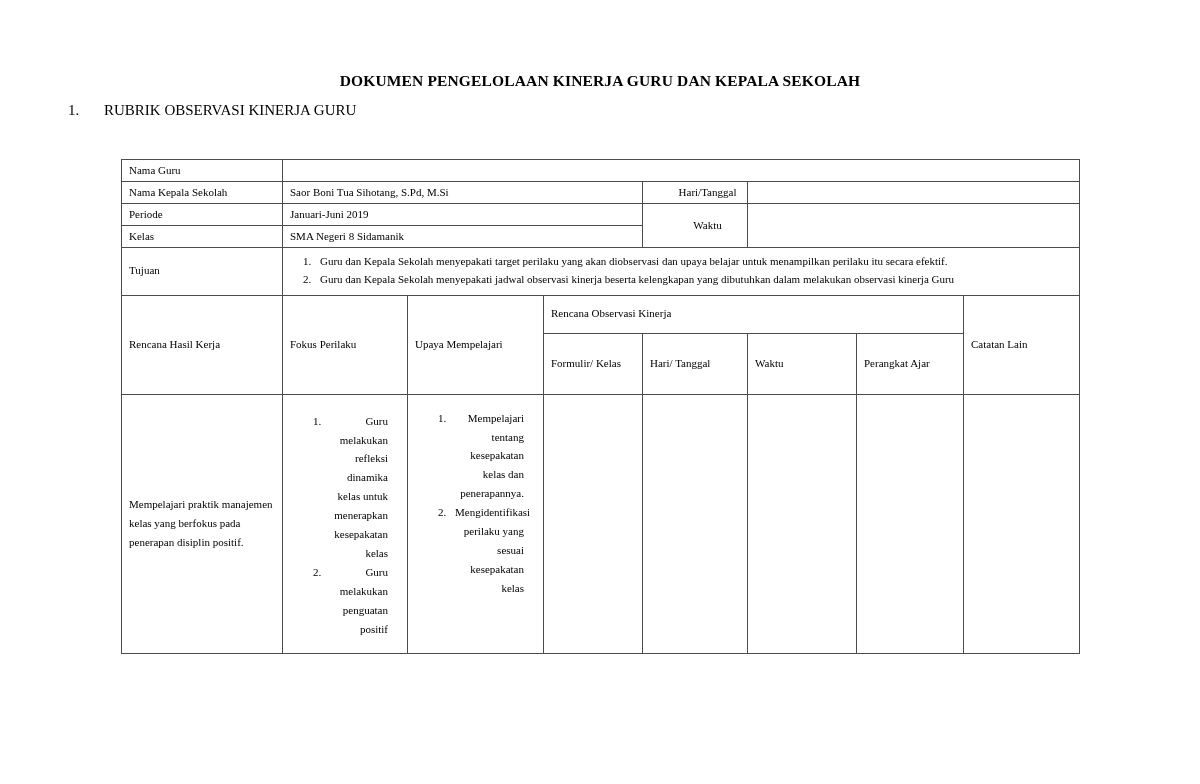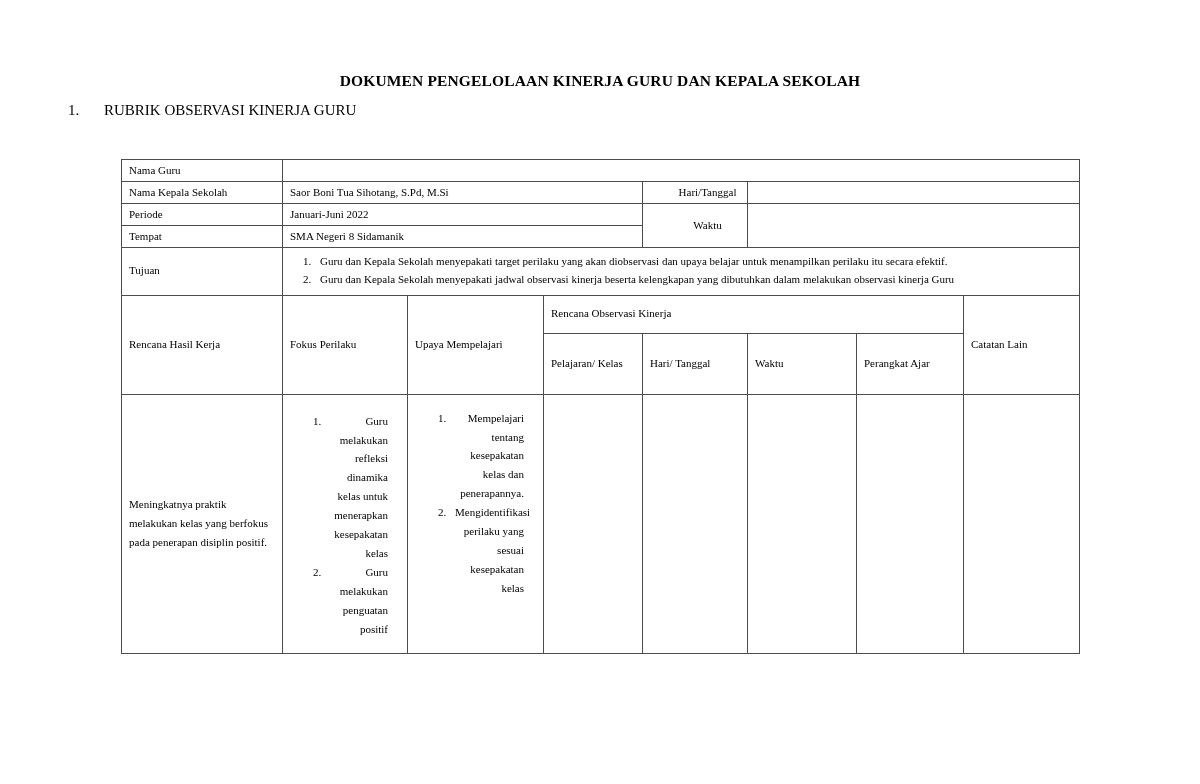--- a/index.html
+++ b/index.html
@@ -145,27 +145,27 @@
 
       <tr>
         <td class="r-label">Nama Kepala Sekolah</td>
         <td colspan="3">Saor Boni Tua Sihotang, S.Pd, M.Si</td>
         <td class="ctr">Hari/Tanggal</td>
         <td colspan="3"></td>
       </tr>
 
       <tr>
         <td class="r-label">Periode</td>
-        <td colspan="3">Januari-Juni 2022</td>
+        <td colspan="3">Januari-Juni 2019</td>
         <td class="ctr mid" rowspan="2">Waktu</td>
         <td colspan="3" rowspan="2"></td>
       </tr>
 
       <tr>
-        <td class="r-label">Tempat</td>
+        <td class="r-label">Kelas</td>
         <td colspan="3">SMA Negeri 8 Sidamanik</td>
       </tr>
 
       <tr>
         <td class="mid">Tujuan</td>
         <td colspan="7" class="top" style="padding-top:5px;padding-bottom:6px;">
           <ol class="tujuan-list">
             <li>Guru dan Kepala Sekolah menyepakati target perilaku yang akan diobservasi dan upaya belajar untuk menampilkan perilaku itu secara efektif.</li>
             <li>Guru dan Kepala Sekolah menyepakati jadwal observasi kinerja beserta kelengkapan yang dibutuhkan dalam melakukan observasi kinerja Guru</li>
           </ol>
@@ -174,29 +174,29 @@
 
       <tr>
         <td class="hdr-cell mid" rowspan="2" style="height:99px;">Rencana Hasil Kerja</td>
         <td class="hdr-cell mid" rowspan="2">Fokus Perilaku</td>
         <td class="hdr-cell mid" rowspan="2">Upaya Mempelajari</td>
         <td class="hdr-cell mid" colspan="4" style="height:38px;">Rencana Observasi Kinerja</td>
         <td class="hdr-cell mid" rowspan="2">Catatan Lain</td>
       </tr>
 
       <tr>
-        <td class="hdr-cell mid">Pelajaran/ Kelas</td>
+        <td class="hdr-cell mid">Formulir/ Kelas</td>
         <td class="hdr-cell mid">Hari/ Tanggal</td>
         <td class="hdr-cell mid">Waktu</td>
         <td class="hdr-cell mid">Perangkat Ajar</td>
       </tr>
 
       <tr>
         <td class="mid" style="height:256px;">
-          <div class="cell-para">Meningkatnya praktik melakukan kelas yang berfokus pada penerapan disiplin positif.</div>
+          <div class="cell-para">Mempelajari praktik manajemen kelas yang berfokus pada penerapan disiplin positif.</div>
         </td>
         <td class="top" style="padding-top:5px;">
           <ol class="col-list">
             <li>Guru melakukan refleksi dinamika kelas untuk menerapkan kesepakatan kelas</li>
             <li>Guru melakukan penguatan positif</li>
           </ol>
         </td>
         <td class="top" style="">
           <ol class="col-list">
             <li>Mempelajari tentang kesepakatan kelas dan penerapannya.</li>

